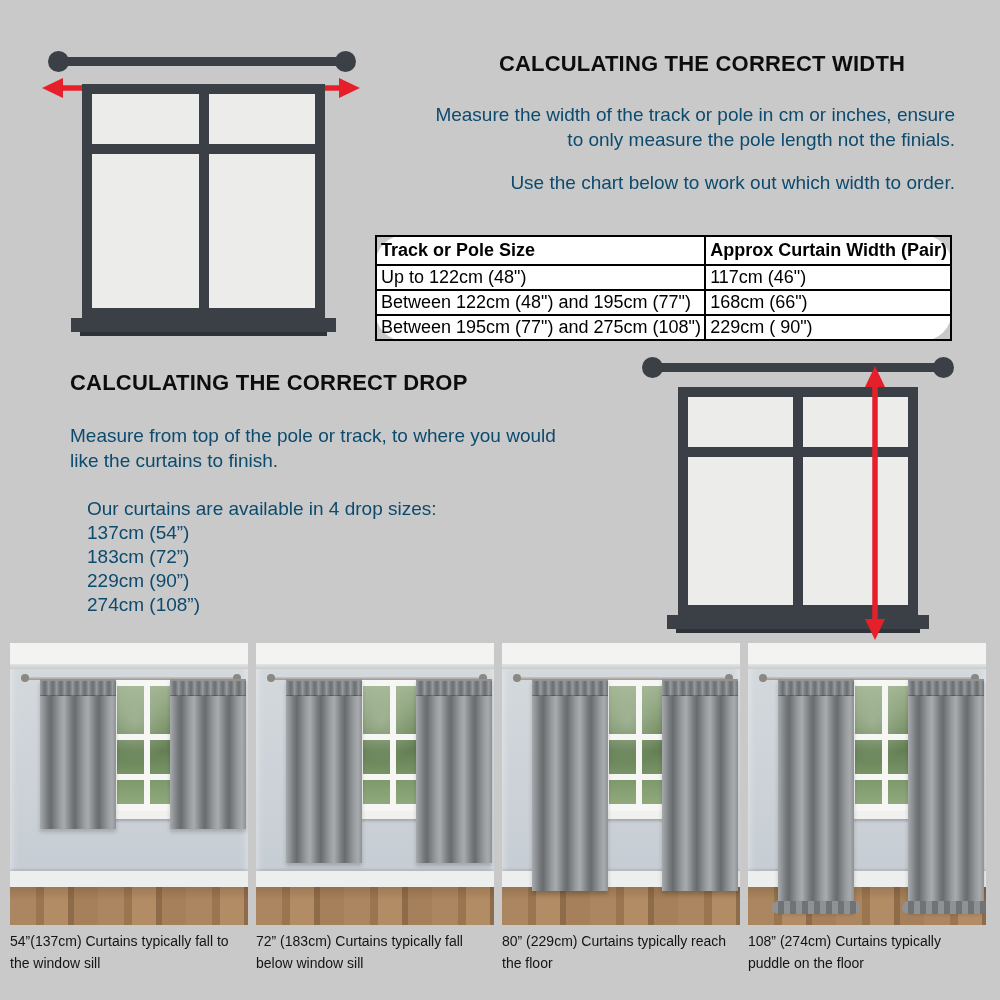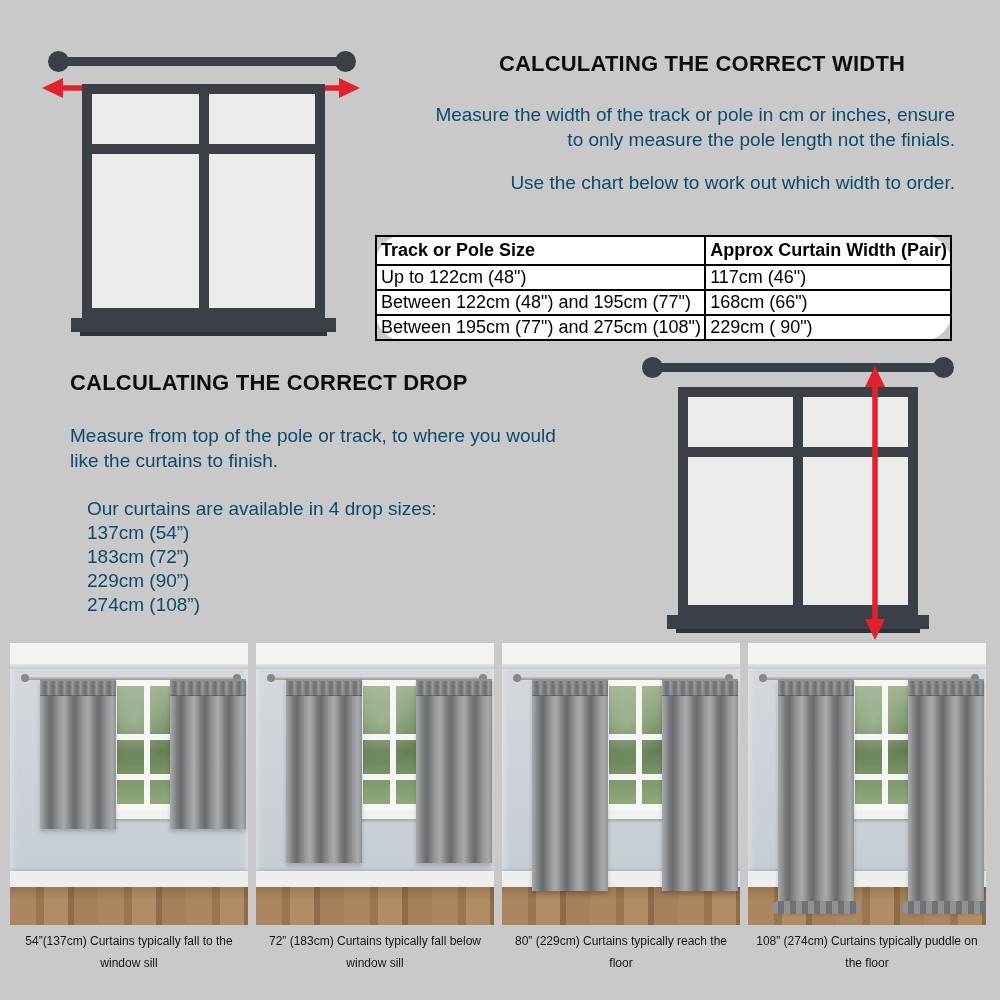--- a/index.html
+++ b/index.html
@@ -70,21 +70,21 @@
   .ppole::before{left:-5px;} .ppole::after{right:-5px;}
   .curtain{position:absolute;top:36px;width:76px;height:calc(var(--drop,66%) - 36px);
     background:repeating-linear-gradient(90deg,#a7abae 0px,#8e9295 4px,#75797c 8px,#686c6f 11px,#7e8285 15px,#999da0 20px,#a7abae 24px);
     box-shadow:0 3px 4px rgba(0,0,0,.18);}
   .curtain.left{left:30px;} .curtain.right{left:160px;}
   .curtain::before{content:"";position:absolute;left:0;right:0;top:0;height:14px;
     background:repeating-linear-gradient(90deg,#9b9fa2 0px,#7b7f82 3px,#6b6f72 5px,#8d9194 8px);
     border-top:2px solid #90949a;border-bottom:1px solid rgba(40,44,48,.35);}
   .photo--puddle .curtain::after{content:"";position:absolute;left:-6px;right:-6px;bottom:-3px;height:13px;border-radius:7px/6px;
     background:repeating-linear-gradient(90deg,#8e9295 0 6px,#6f7376 6px 12px);}
-  .caption{position:absolute;top:930px;width:238px;text-align:center;font-size:12px;line-height:22px;color:#141414;}
+  .caption{position:absolute;top:930px;width:238px;font-size:14px;line-height:22px;color:#141414;}
 </style>
 </head>
 <body>
 
 <div class="canvas">
 
   <div>
     <div class="pole" id="pole1"></div>
     <svg id="arrow-h" width="322" height="26" viewBox="0 0 322 26">
       <line class="arr-line" x1="18" y1="13" x2="304" y2="13"></line>

